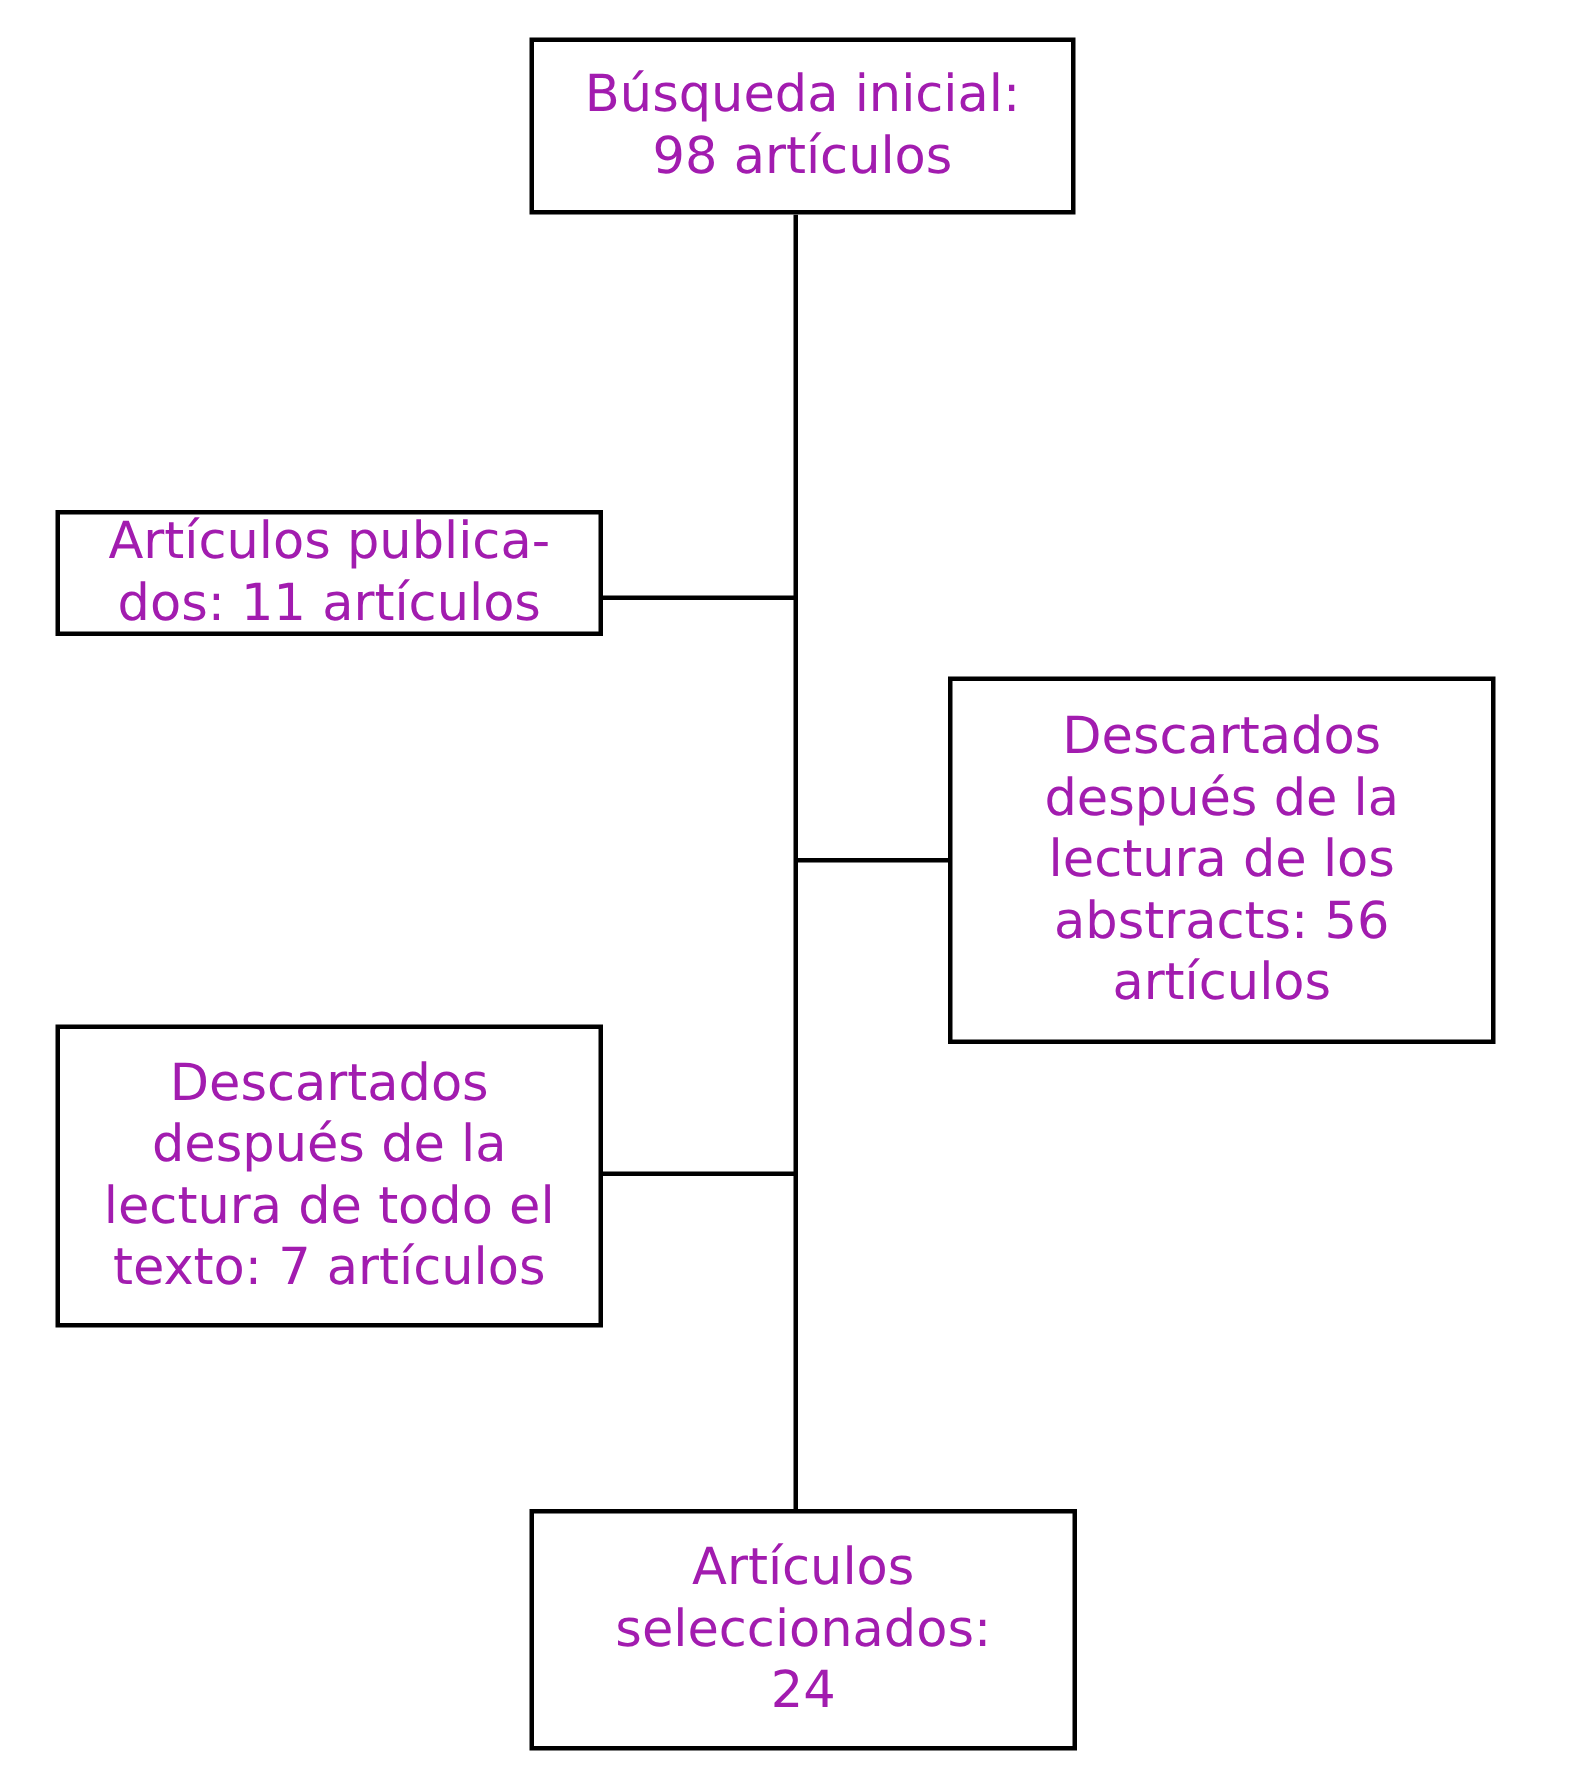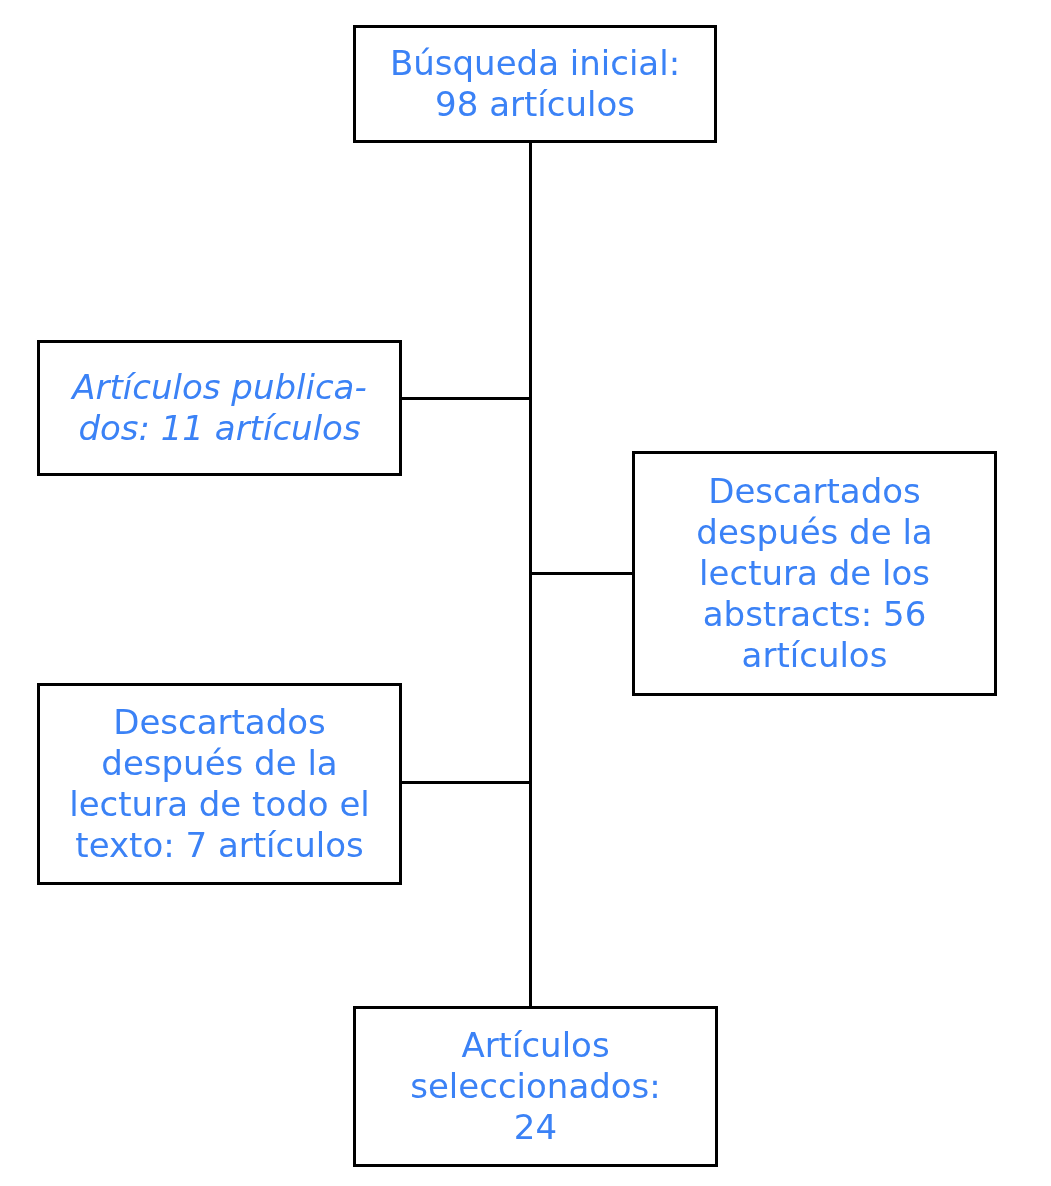--- a/index.html
+++ b/index.html
@@ -6,42 +6,42 @@
     margin: 0;
     padding: 0;
     background: #ffffff;
   }
   .canvas {
     position: relative;
     width: 1051px;
     height: 1186px;
     background: #ffffff;
     font-family: "DejaVu Sans", "Liberation Sans", sans-serif;
-    color: #3b82f6;
+    color: #a21caf;
   }
   .node {
     position: absolute;
     box-sizing: border-box;
     border: 3px solid #000000;
     background: #ffffff;
     display: flex;
     align-items: center;
     justify-content: center;
     text-align: center;
     font-size: 34px;
     line-height: 41px;
     white-space: pre-line;
   }
   .connector {
     position: absolute;
     background: #000000;
   }
   
   #node-initial-search      { left: 353px; top: 25px;   width: 364px; height: 118px; }
-  #node-published           { left: 37px;  top: 340px;  width: 365px; height: 136px; font-style: italic; }
+  #node-published           { left: 37px;  top: 340px;  width: 365px; height: 84px; }
   #node-discarded-abstracts { left: 632px; top: 451px;  width: 365px; height: 245px; }
   #node-discarded-fulltext  { left: 37px;  top: 683px;  width: 365px; height: 202px; }
   #node-selected            { left: 353px; top: 1006px; width: 365px; height: 161px; }
   
   #connector-spine              { left: 529px; top: 143px; width: 3px;   height: 863px; }
   #connector-published          { left: 402px; top: 397px; width: 129px; height: 3px; }
   #connector-discarded-abstracts{ left: 530px; top: 572px; width: 102px; height: 3px; }
   #connector-discarded-fulltext { left: 402px; top: 781px; width: 129px; height: 3px; }
 </style>
 </head>

